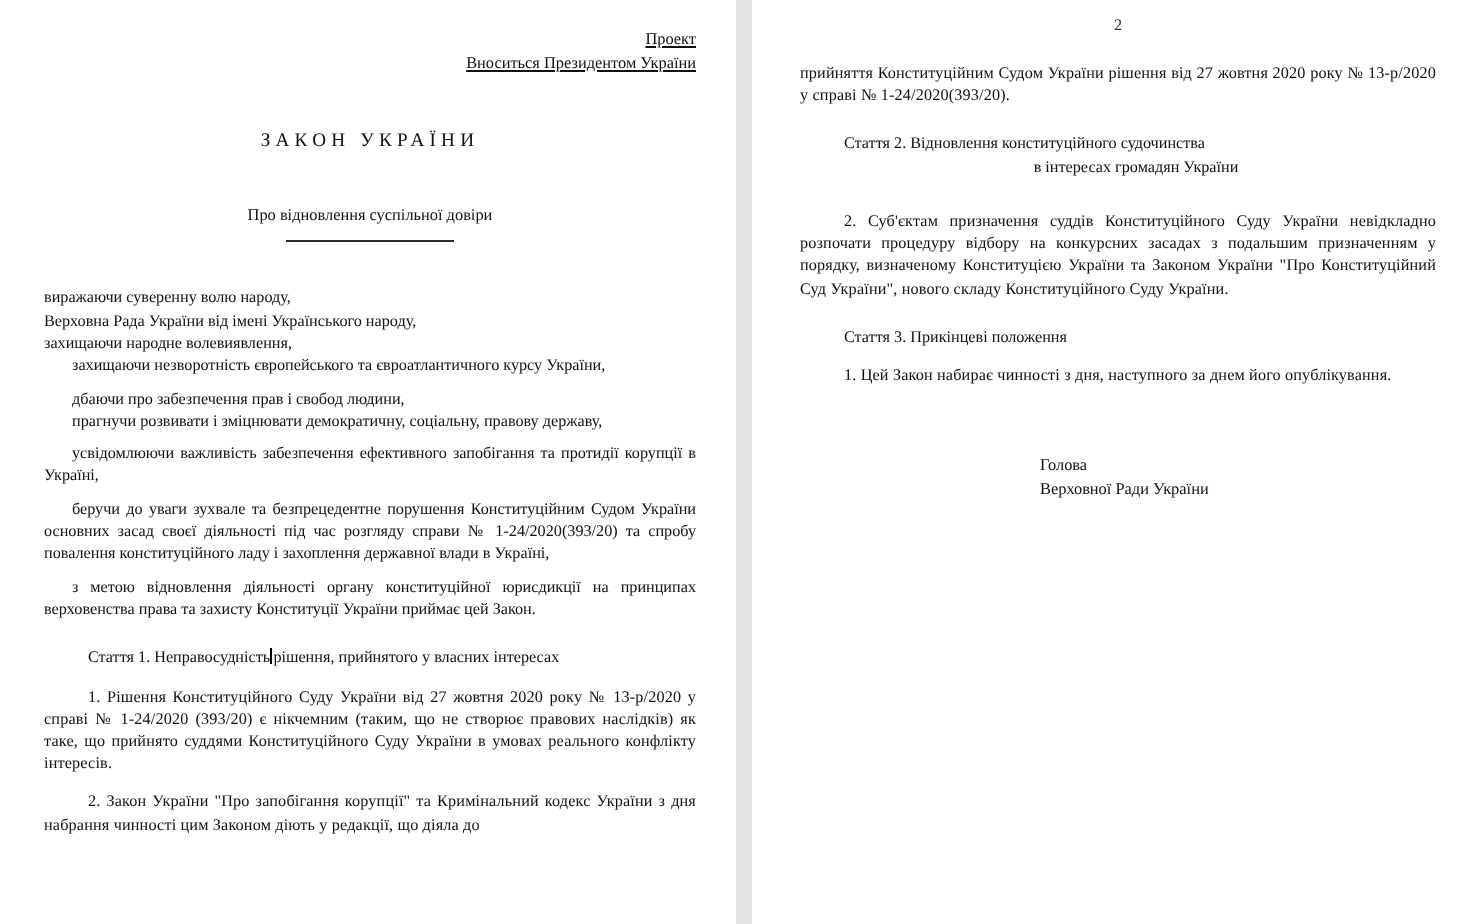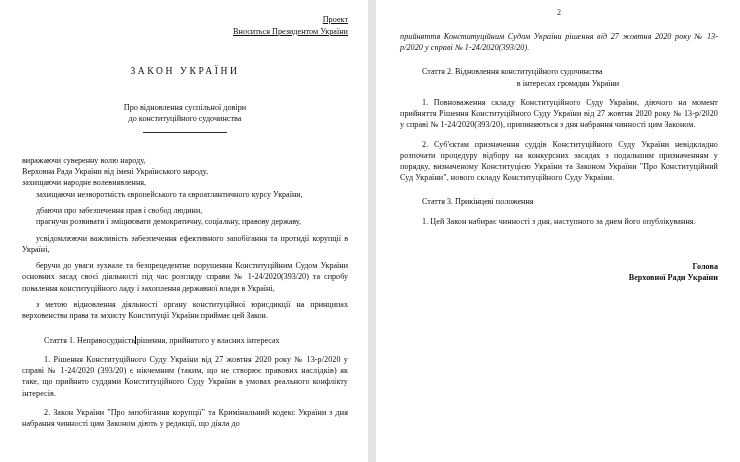--- a/index.html
+++ b/index.html
@@ -45,21 +45,21 @@
 
   
   .p {
     font-size: 8.1px;
     line-height: 11.2px;
     text-align: justify;
     margin: 0;
     text-indent: 22px;
     letter-spacing: 0.01em;
   }
-  .p.noindent { text-indent: 0; font-style: italic; }
+  .p.noindent { text-indent: 0; }
   .gap { height: 8px; }
   .gap-sm { height: 5px; }
   .gap-lg { height: 13px; }
 
   
   .doc-header {
     text-align: right;
     font-size: 8.2px;
     line-height: 11.5px;
     margin-bottom: 0;
@@ -123,23 +123,23 @@
   
   .page-num {
     text-align: center;
     font-size: 8.1px;
     margin: 0 0 14px 0;
     color: #333;
   }
 
   
   .sign {
-    text-align: right;
+    text-align: left;
     font-size: 8.2px;
-    font-weight: bold;
+    font-weight: normal;
     line-height: 11.4px;
     margin: 0;
     padding-left: 120px;
   }
 
   
   .caret {
     display: inline-block;
     width: 1px;
     height: 8px;
@@ -164,21 +164,20 @@
       </div>
     </div>
 
     <div style="height:28px"></div>
 
     <div class="law-title">ЗАКОН УКРАЇНИ</div>
 
     <div style="height:26px"></div>
 
     <div class="law-subtitle">Про відновлення суспільної довіри</div>
-    <div class="law-subtitle">до конституційного судочинства</div>
 
     <div class="rule"></div>
 
     <div style="height:22px"></div>
 
     <p class="preamble-line first">виражаючи суверенну волю народу,</p>
     <p class="preamble-line first">Верховна Рада України від імені Українського народу,</p>
     <p class="preamble-line first">захищаючи народне волевиявлення,</p>
     <p class="preamble-block">захищаючи незворотність європейського та євроатлантичного курсу України,</p>
 
@@ -221,21 +220,20 @@
 
     <p class="p noindent">прийняття Конституційним Судом України рішення від 27 жовтня 2020 року № 13-р/2020 у справі № 1-24/2020(393/20).</p>
 
     <div class="gap-lg"></div>
 
     <p class="article-head">Стаття 2. Відновлення конституційного судочинства</p>
     <p class="article-head-center" style="padding-left:18px">в інтересах громадян України</p>
 
     <div class="gap"></div>
 
-    <p class="p">1. Повноваження складу Конституційного Суду України, діючого на момент прийняття Рішення Конституційного Суду України від 27 жовтня 2020 року № 13-р/2020 у справі № 1-24/2020(393/20), припиняються з дня набрання чинності цим Законом.</p>
 
     <div class="gap"></div>
 
     <p class="p">2. Суб'єктам призначення суддів Конституційного Суду України невідкладно розпочати процедуру відбору на конкурсних засадах з подальшим призначенням у порядку, визначеному Конституцією України та Законом України "Про Конституційний Суд України", нового складу Конституційного Суду України.</p>
 
     <div class="gap-lg"></div>
 
     <p class="article-head">Стаття 3. Прикінцеві положення</p>
 
     <div class="gap"></div>

